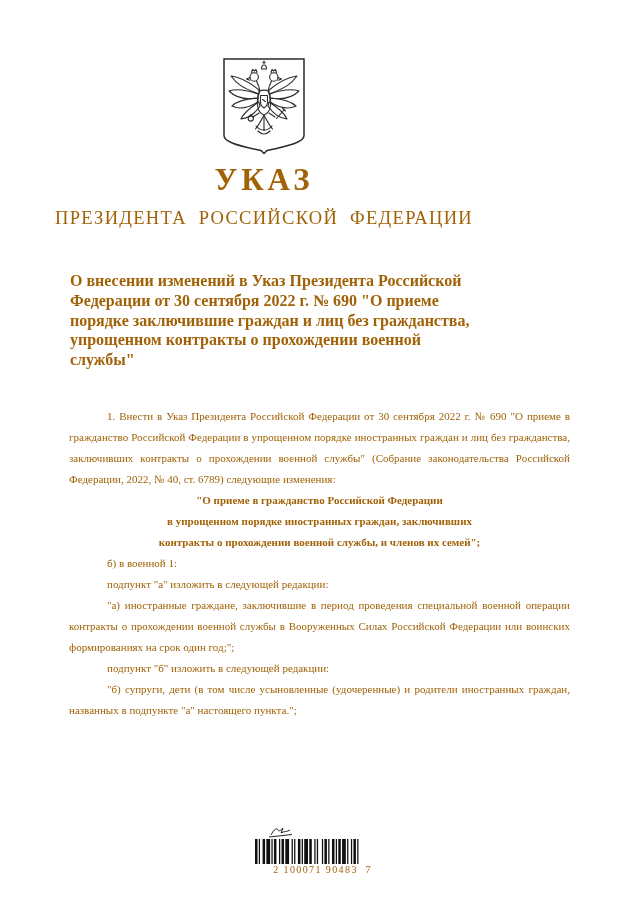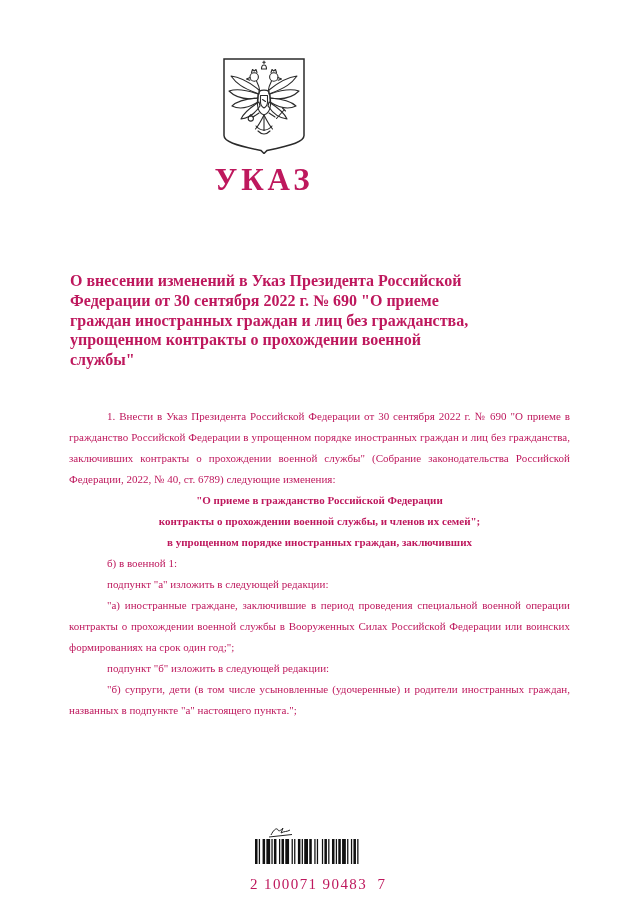--- a/index.html
+++ b/index.html
@@ -1,19 +1,19 @@
 <!DOCTYPE html>
 <html><head>
 <meta charset="utf-8">
 <style>
   * { margin:0; padding:0; box-sizing:border-box; }
   html, body { width:640px; height:905px; background:#ffffff; overflow:hidden; }
   .page {
     position:relative; width:528px; height:905px; background:#ffffff;
-    color:#be185d; font-family:"Liberation Serif","DejaVu Serif",serif;
+    color:#a16207; font-family:"Liberation Serif","DejaVu Serif",serif;
   }
   .emblem { position:absolute; top:57px; left:50%; transform:translateX(-50%); }
   .title {
     position:absolute; top:162px; left:0; width:100%; text-align:center;
     font-size:31px; font-weight:bold; letter-spacing:4px;
   }
   .subtitle {
     position:absolute; top:208px; left:0; width:100%; text-align:center;
     font-size:18.5px; letter-spacing:1.3px; word-spacing:6px;
   }
@@ -25,22 +25,22 @@
     position:absolute; top:406px; left:69px; width:501px;
     font-size:11px; line-height:21px;
   }
   .bodytext p { text-indent:38px; }
   .just { text-align:justify; }
   .bold-center { font-weight:bold; text-align:center; }
   .barcode-block { position:absolute; top:826px; left:250px; width:122px; }
   .squiggle { display:block; margin-left:18px; }
   .bars { display:block; margin-left:5px; }
   .digits {
-    font-size:15px; letter-spacing:1.4px; white-space:pre;
-    margin-top:12px; text-align:right;
+    font-size:10px; letter-spacing:1.4px; white-space:pre;
+    margin-top:0px; text-align:right;
   }
 </style>
 </head>
 <body>
 
 <div class="page">
 
   <div class="emblem">
     <svg width="84" height="97" viewBox="0 0 84 97" xmlns="http://www.w3.org/2000/svg">
       <g fill="none" stroke="#2b2b2b" stroke-width="1.5">
@@ -75,35 +75,36 @@
         <path d="M42,58 C39,64 36.5,68.5 33.5,72"></path>
         <path d="M42,58 C42,64.5 42,69 42,73.5"></path>
         <path d="M42,58 C45,64 47.5,68.5 50.5,72"></path>
         <path d="M34,69 C39,74.5 45,74.5 50,69"></path>
         <path d="M36,74 C40,78 44,78 48,74"></path>
       </g>
     </svg>
   </div>
 
   <div class="title">УКАЗ</div>
+  <div class="subtitle">ПРЕЗИДЕНТА РОССИЙСКОЙ ФЕДЕРАЦИИ</div>
 
   <div class="heading">
     <div>О внесении изменений в Указ Президента Российской</div>
     <div>Федерации от 30 сентября 2022 г. № 690 "О приеме</div>
-    <div>граждан иностранных граждан и лиц без гражданства,</div>
+    <div>порядке заключившие граждан и лиц без гражданства,</div>
     <div>упрощенном контракты о прохождении военной</div>
     <div>службы"</div>
   </div>
 
   <div class="bodytext">
     <p class="just">1. Внести в Указ Президента Российской Федерации от 30 сентября 2022 г. № 690 "О приеме в гражданство Российской Федерации в упрощенном порядке иностранных граждан и лиц без гражданства, заключивших контракты о прохождении военной службы" (Собрание законодательства Российской Федерации, 2022, № 40, ст. 6789) следующие изменения:</p>
     <div class="bold-center">
       <div>"О приеме в гражданство Российской Федерации</div>
+      <div>в упрощенном порядке иностранных граждан, заключивших</div>
       <div>контракты о прохождении военной службы, и членов их семей";</div>
-      <div>в упрощенном порядке иностранных граждан, заключивших</div>
     </div>
     <p>б) в военной 1:</p>
     <p>подпункт "а" изложить в следующей редакции:</p>
     <p class="just">"а) иностранные граждане, заключившие в период проведения специальной военной операции контракты о прохождении военной службы в Вооруженных Силах Российской Федерации или воинских формированиях на срок один год;";</p>
     <p>подпункт "б" изложить в следующей редакции:</p>
     <p class="just">"б) супруги, дети (в том числе усыновленные (удочеренные) и родители иностранных граждан, названных в подпункте "а" настоящего пункта.";</p>
   </div>
 
   <div class="barcode-block">
     <svg class="squiggle" width="26" height="13" viewBox="0 0 26 13" xmlns="http://www.w3.org/2000/svg">

